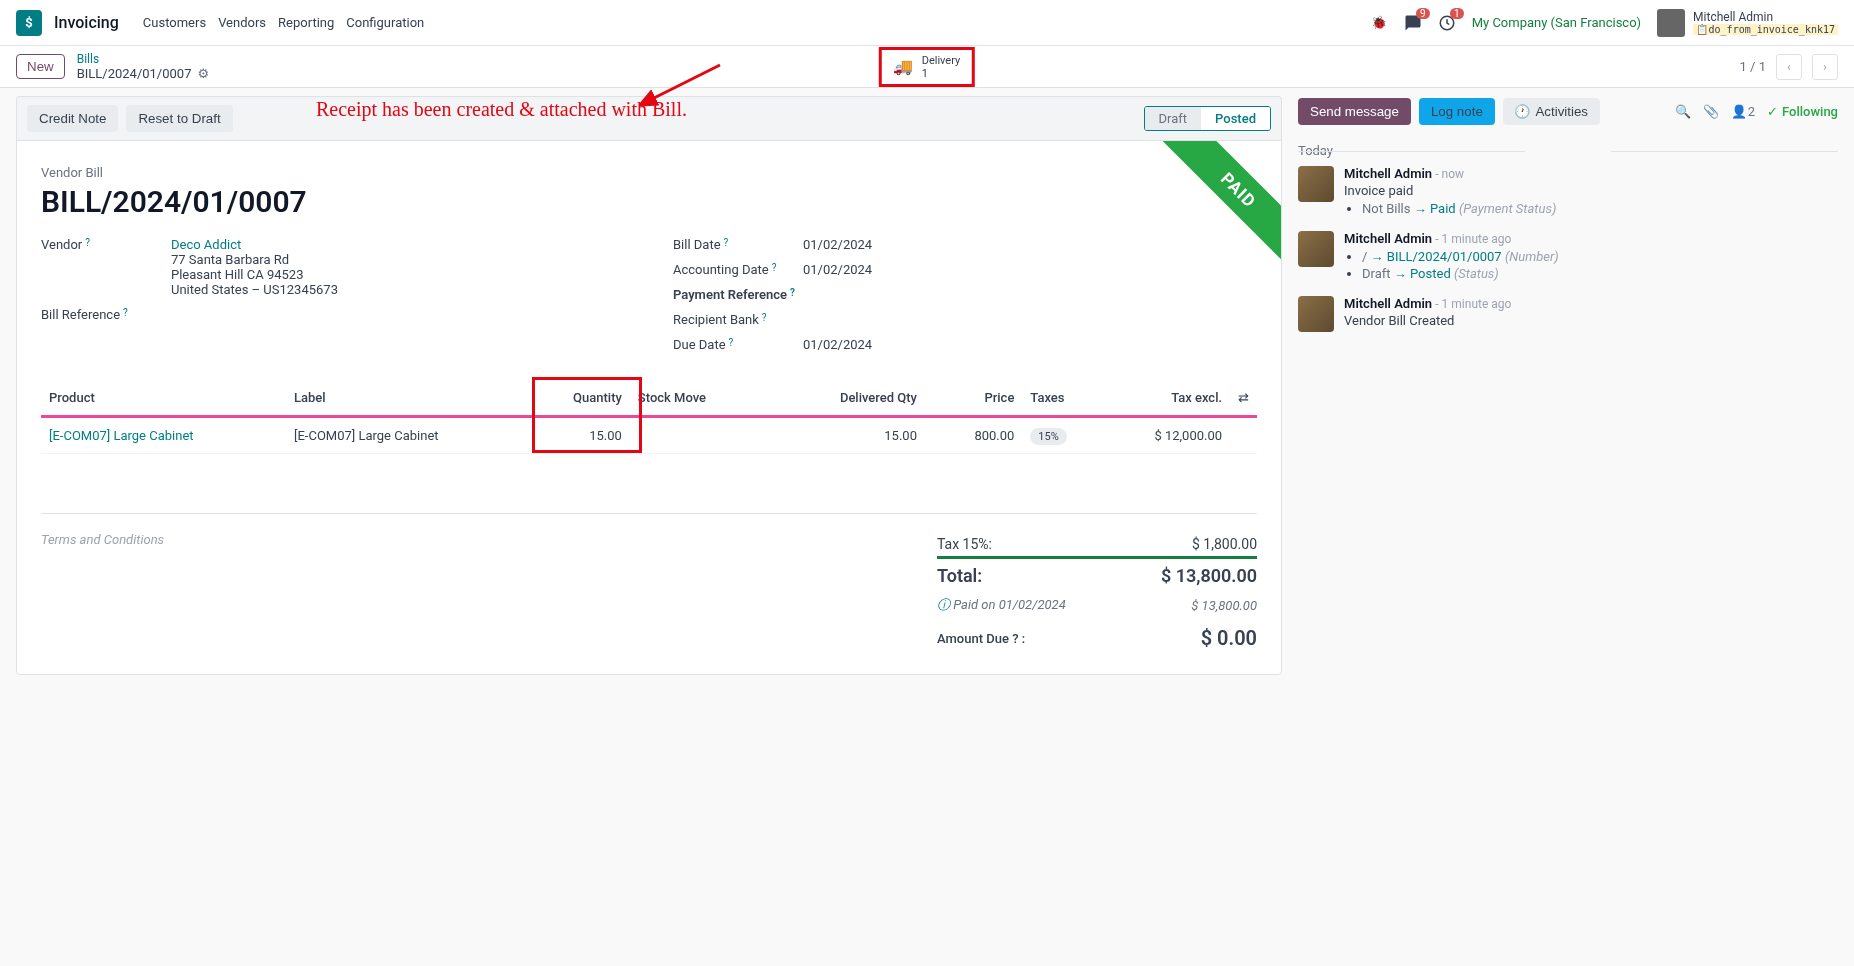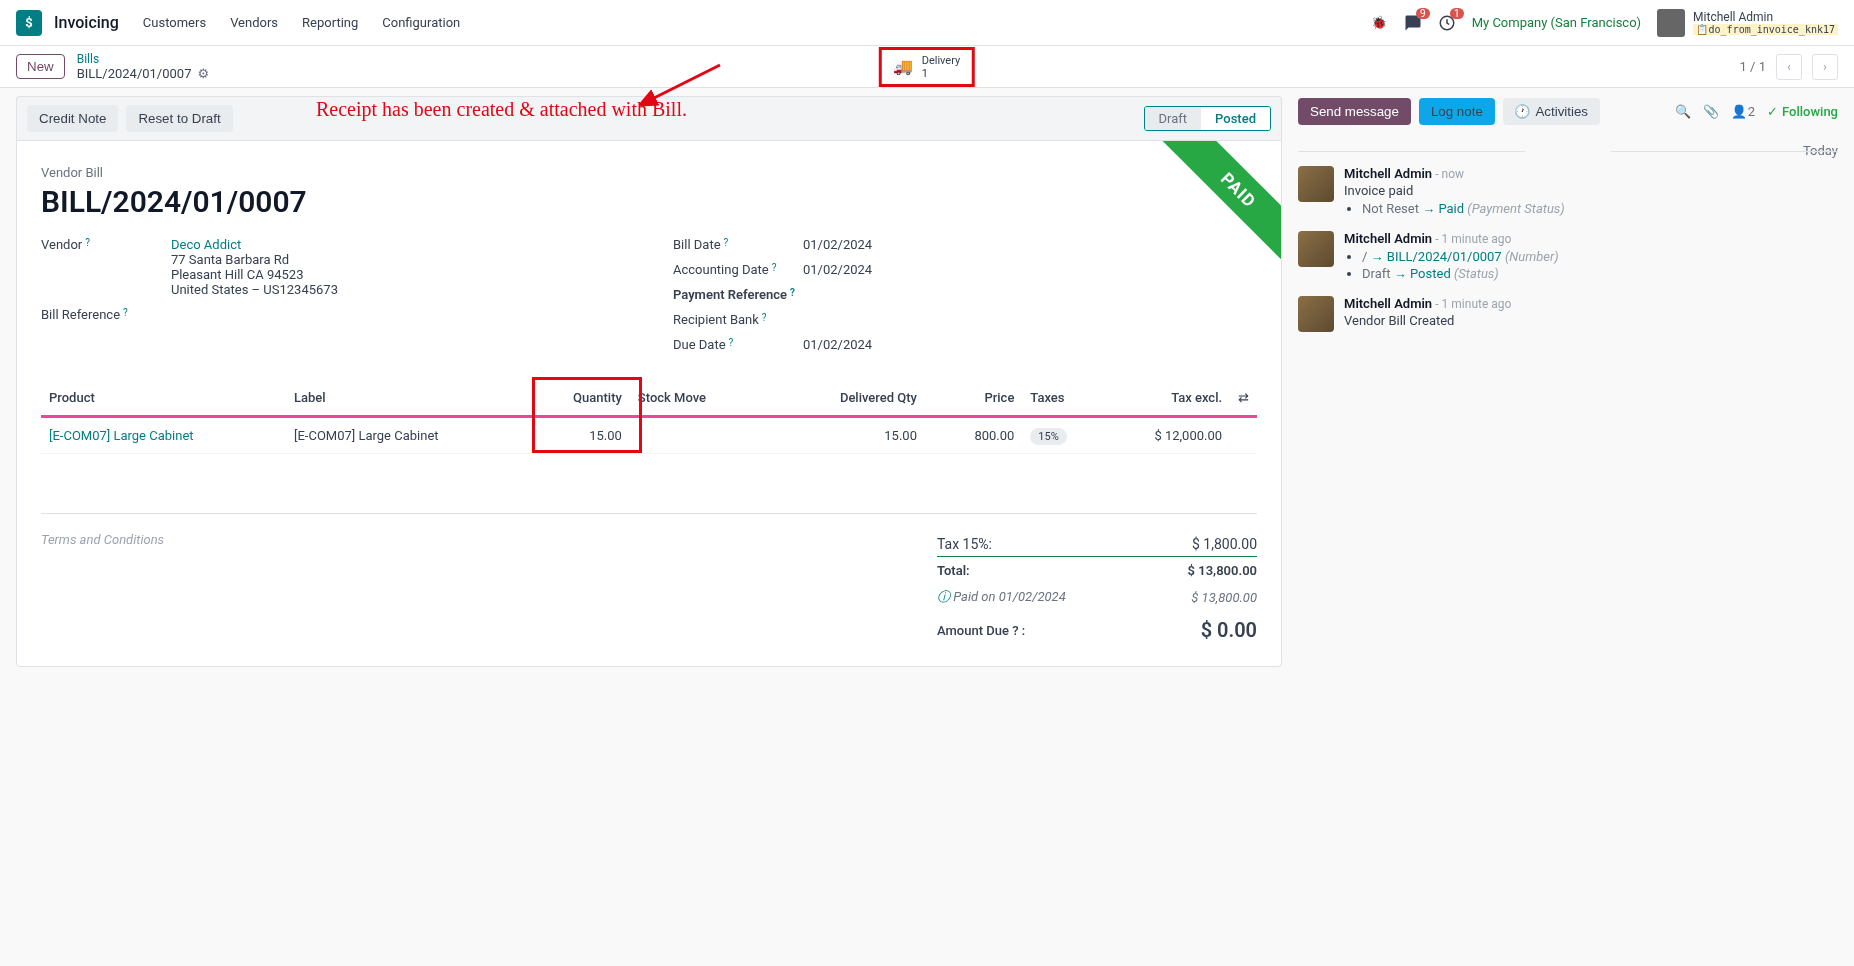--- a/index.html
+++ b/index.html
@@ -3,21 +3,21 @@
 <meta charset="utf-8">
 <style>
 * { box-sizing: border-box; margin: 0; padding: 0; }
 body { font-family: -apple-system, BlinkMacSystemFont, "Segoe UI", Roboto, sans-serif; font-size: 13px; color: #374151; background: #f9f9f9; }
 a { color: #017e84; text-decoration: none; }
 
 
 .topnav { display: flex; align-items: center; height: 46px; background: #fff; border-bottom: 1px solid #dee2e6; padding: 0 16px; }
 .topnav .logo { width: 26px; height: 26px; background: #017e84; border-radius: 4px; display: flex; align-items: center; justify-content: center; color: #fff; font-weight: bold; margin-right: 12px; }
 .topnav .brand { font-size: 16px; font-weight: 500; color: #111827; margin-right: 24px; }
-.topnav .menu { display: flex; gap: 24px; justify-content: flex-end; }
+.topnav .menu { display: flex; gap: 12px; justify-content: flex-end; }
 .topnav .menu span { color: #374151; cursor: pointer; }
 .topnav .right { margin-left: auto; display: flex; align-items: center; gap: 16px; }
 .topnav .badge-icon { position: relative; }
 .topnav .badge-icon .badge { position: absolute; top: -6px; right: -8px; background: #d9534f; color: #fff; border-radius: 8px; font-size: 10px; padding: 0 4px; min-width: 14px; text-align: center; }
 .topnav .company { color: #15803d; }
 .topnav .user { display: flex; align-items: center; gap: 8px; }
 .topnav .user .avatar { width: 28px; height: 28px; background: #666; border-radius: 3px; }
 .topnav .user .info .name { font-size: 12px; }
 .topnav .user .info .db { font-size: 10px; background: #fef3c7; padding: 0 3px; font-family: monospace; }
 
@@ -76,35 +76,35 @@
 .lines th.r, .lines td.r { text-align: right; }
 .lines td { padding: 10px 8px; border-bottom: 1px solid #f3f4f6; }
 .tax-pill { background: #e9ecef; color: #374151; border-radius: 10px; padding: 2px 8px; font-size: 11px; }
 .lines .spacer-row td { height: 60px; border-bottom: 1px solid #dee2e6; }
 
 
 .bottom { display: flex; margin-top: 18px; gap: 24px; }
 .terms { flex: 1; color: #9ca3af; font-style: italic; font-size: 13px; }
 .totals { width: 320px; }
 .totals .trow { display: flex; justify-content: space-between; padding: 4px 0; font-size: 14px; }
-.totals .trow.big { font-weight: 600; font-size: 13px; border-top: 1px solid #15803d; padding-top: 6px; }
+.totals .trow.big { font-weight: 600; font-size: 18px; border-top: 3px solid #15803d; padding-top: 6px; }
 .totals .paidon { display: flex; justify-content: space-between; color: #6b7280; font-style: italic; padding: 6px 0; gap: 8px; align-items: center; }
 .totals .paidon .info-icon { color: #017e84; }
 .totals .due { display: flex; justify-content: space-between; font-weight: 500; align-items: center; padding-top: 6px; }
 .totals .due .amt { font-size: 20px; font-weight: 600; }
 
 
 .chat-top { display: flex; align-items: center; gap: 8px; padding: 10px 0; }
 .chat-top .send { background: #714b67; color: #fff; padding: 6px 12px; border-radius: 4px; border: none; font-weight: 500; }
 .chat-top .log { background: #0ea5e9; padding: 6px 12px; border-radius: 4px; border: none; color: #374151; }
 .chat-top .act { background: #e9ecef; padding: 6px 12px; border-radius: 4px; border: none; color: #374151; display: flex; gap: 4px; align-items: center; }
 .chat-top .tools { margin-left: auto; display: flex; gap: 12px; color: #6b7280; align-items: center; }
 .chat-top .follow { color: #28a745; font-weight: 500; display: flex; gap: 4px; align-items: center; }
 
-.chat-sep { text-align: right; color: #6b7280; margin: 8px 0; position: relative; }
+.chat-sep { text-align: left; color: #6b7280; margin: 8px 0; position: relative; }
 .chat-sep::before, .chat-sep::after { content: ""; position: absolute; top: 50%; width: 42%; border-top: 1px solid #dee2e6; }
 .chat-sep::before { left: 0; }
 .chat-sep::after { right: 0; }
 
 .msg { display: flex; gap: 10px; margin-bottom: 14px; }
 .msg .avatar { width: 36px; height: 36px; border-radius: 4px; background: linear-gradient(135deg,#8b6f47,#5d4a2f); flex-shrink: 0; }
 .msg .body .head { font-size: 13px; margin-bottom: 2px; }
 .msg .body .head .author { font-weight: 600; color: #111827; }
 .msg .body .head .time { color: #9ca3af; font-size: 12px; }
 .msg .body .content { font-size: 13px; }
@@ -347,21 +347,21 @@
     </div>
     <div class="chat-sep">Today</div>
 
     <div class="msg">
       <div class="avatar"></div>
       <div class="body">
         <div class="head"><span class="author">Mitchell Admin</span> <span class="time">- <span>now</span></span></div>
         <div class="content">
           <div>Invoice paid</div>
           <ul>
-            <li><span class="old">Not Reset</span> <span class="arrow-s">→</span> <span class="new">Paid</span> <span class="field">(Payment Status)</span></li>
+            <li><span class="old">Not Bills</span> <span class="arrow-s">→</span> <span class="new">Paid</span> <span class="field">(Payment Status)</span></li>
           </ul>
         </div>
       </div>
     </div>
 
     <div class="msg">
       <div class="avatar"></div>
       <div class="body">
         <div class="head"><span class="author">Mitchell Admin</span> <span class="time">- <span>1 minute ago</span></span></div>
         <div class="content">

